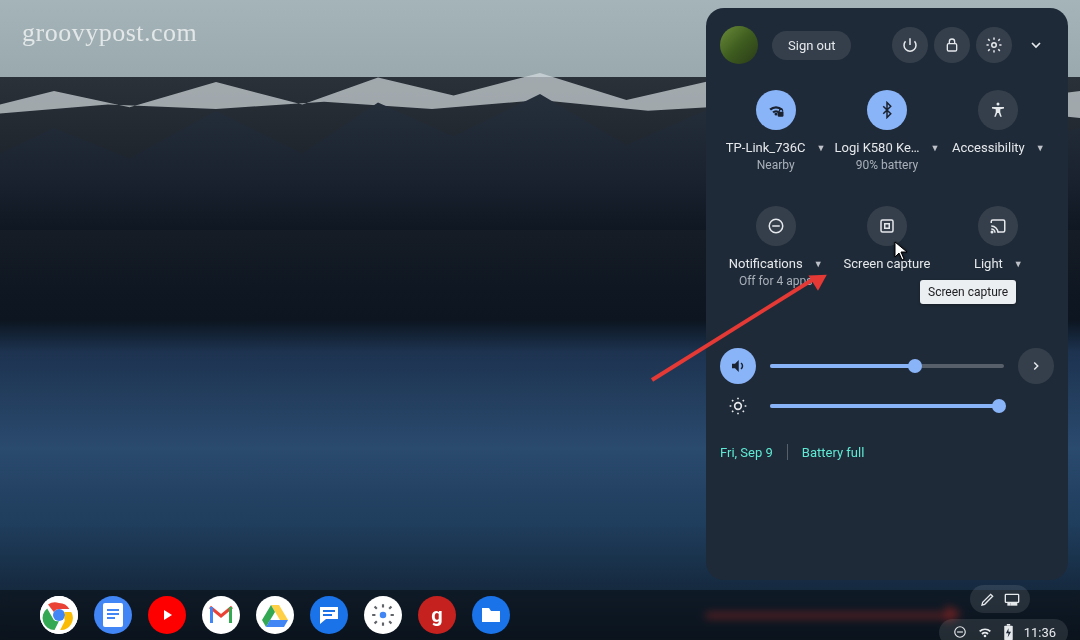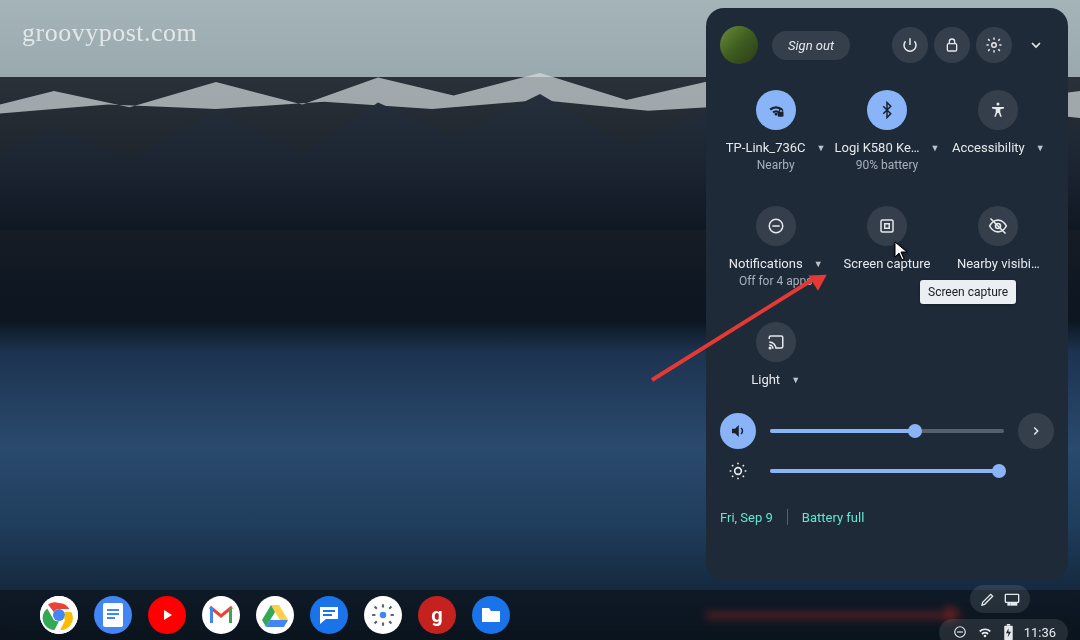--- a/index.html
+++ b/index.html
@@ -51,21 +51,20 @@
     width: 38px; height: 38px; border-radius: 50%;
     background: linear-gradient(135deg,#6b8c3a 0%,#3e5d1f 50%, #2a3a18 100%);
     flex:none;
   }
   .signout {
     margin-left: 8px;
     background: rgba(255,255,255,0.10);
     border-radius: 18px; padding: 7px 16px;
     font-size: 13px; color:#e6e9ec;
     cursor:pointer;
-    font-style:italic;
   }
   .spacer { flex:1; }
   .hicon {
     width:36px; height:36px; border-radius:50%;
     background: rgba(255,255,255,0.10);
     display:flex; align-items:center; justify-content:center;
     cursor:pointer; flex:none;
   }
   .hicon.bare { background: transparent; }
   .tiles {
@@ -256,32 +255,20 @@
       <div class="circ">
         <svg width="18" height="18" viewBox="0 0 24 24" fill="none" stroke="#e6e9ec" stroke-width="2">
             <rect x="4" y="4" width="16" height="16" rx="2"></rect>
             <rect x="9" y="9" width="6" height="6"></rect>
           </svg>
       </div>
       <div class="lbl">
           <span style="white-space:normal; line-height:1.25;">Screen capture</span>
         </div>
     </div>
-    <div class="tile">
-      <div class="circ">
-        <svg width="20" height="20" viewBox="0 0 24 24" fill="none" stroke="#e6e9ec" stroke-width="2">
-            <path d="M2 12s3.5-7 10-7 10 7 10 7-3.5 7-10 7S2 12 2 12z"></path>
-            <circle cx="12" cy="12" r="3"></circle>
-            <path d="M3 3l18 18"></path>
-          </svg>
-      </div>
-      <div class="lbl">
-          <span class="ellip">Nearby visibi…</span>
-        </div>
-    </div>
 
     <div class="tile">
       <div class="circ">
         <svg width="18" height="18" viewBox="0 0 24 24" fill="none" stroke="#e6e9ec" stroke-width="2">
             <path d="M3 8V6a2 2 0 0 1 2-2h14a2 2 0 0 1 2 2v12a2 2 0 0 1-2 2h-7"></path>
             <path d="M3 12a9 9 0 0 1 9 9"></path>
             <path d="M3 16a5 5 0 0 1 5 5"></path>
             <circle cx="4" cy="20" r="1" fill="#e6e9ec"></circle>
           </svg>
       </div>

